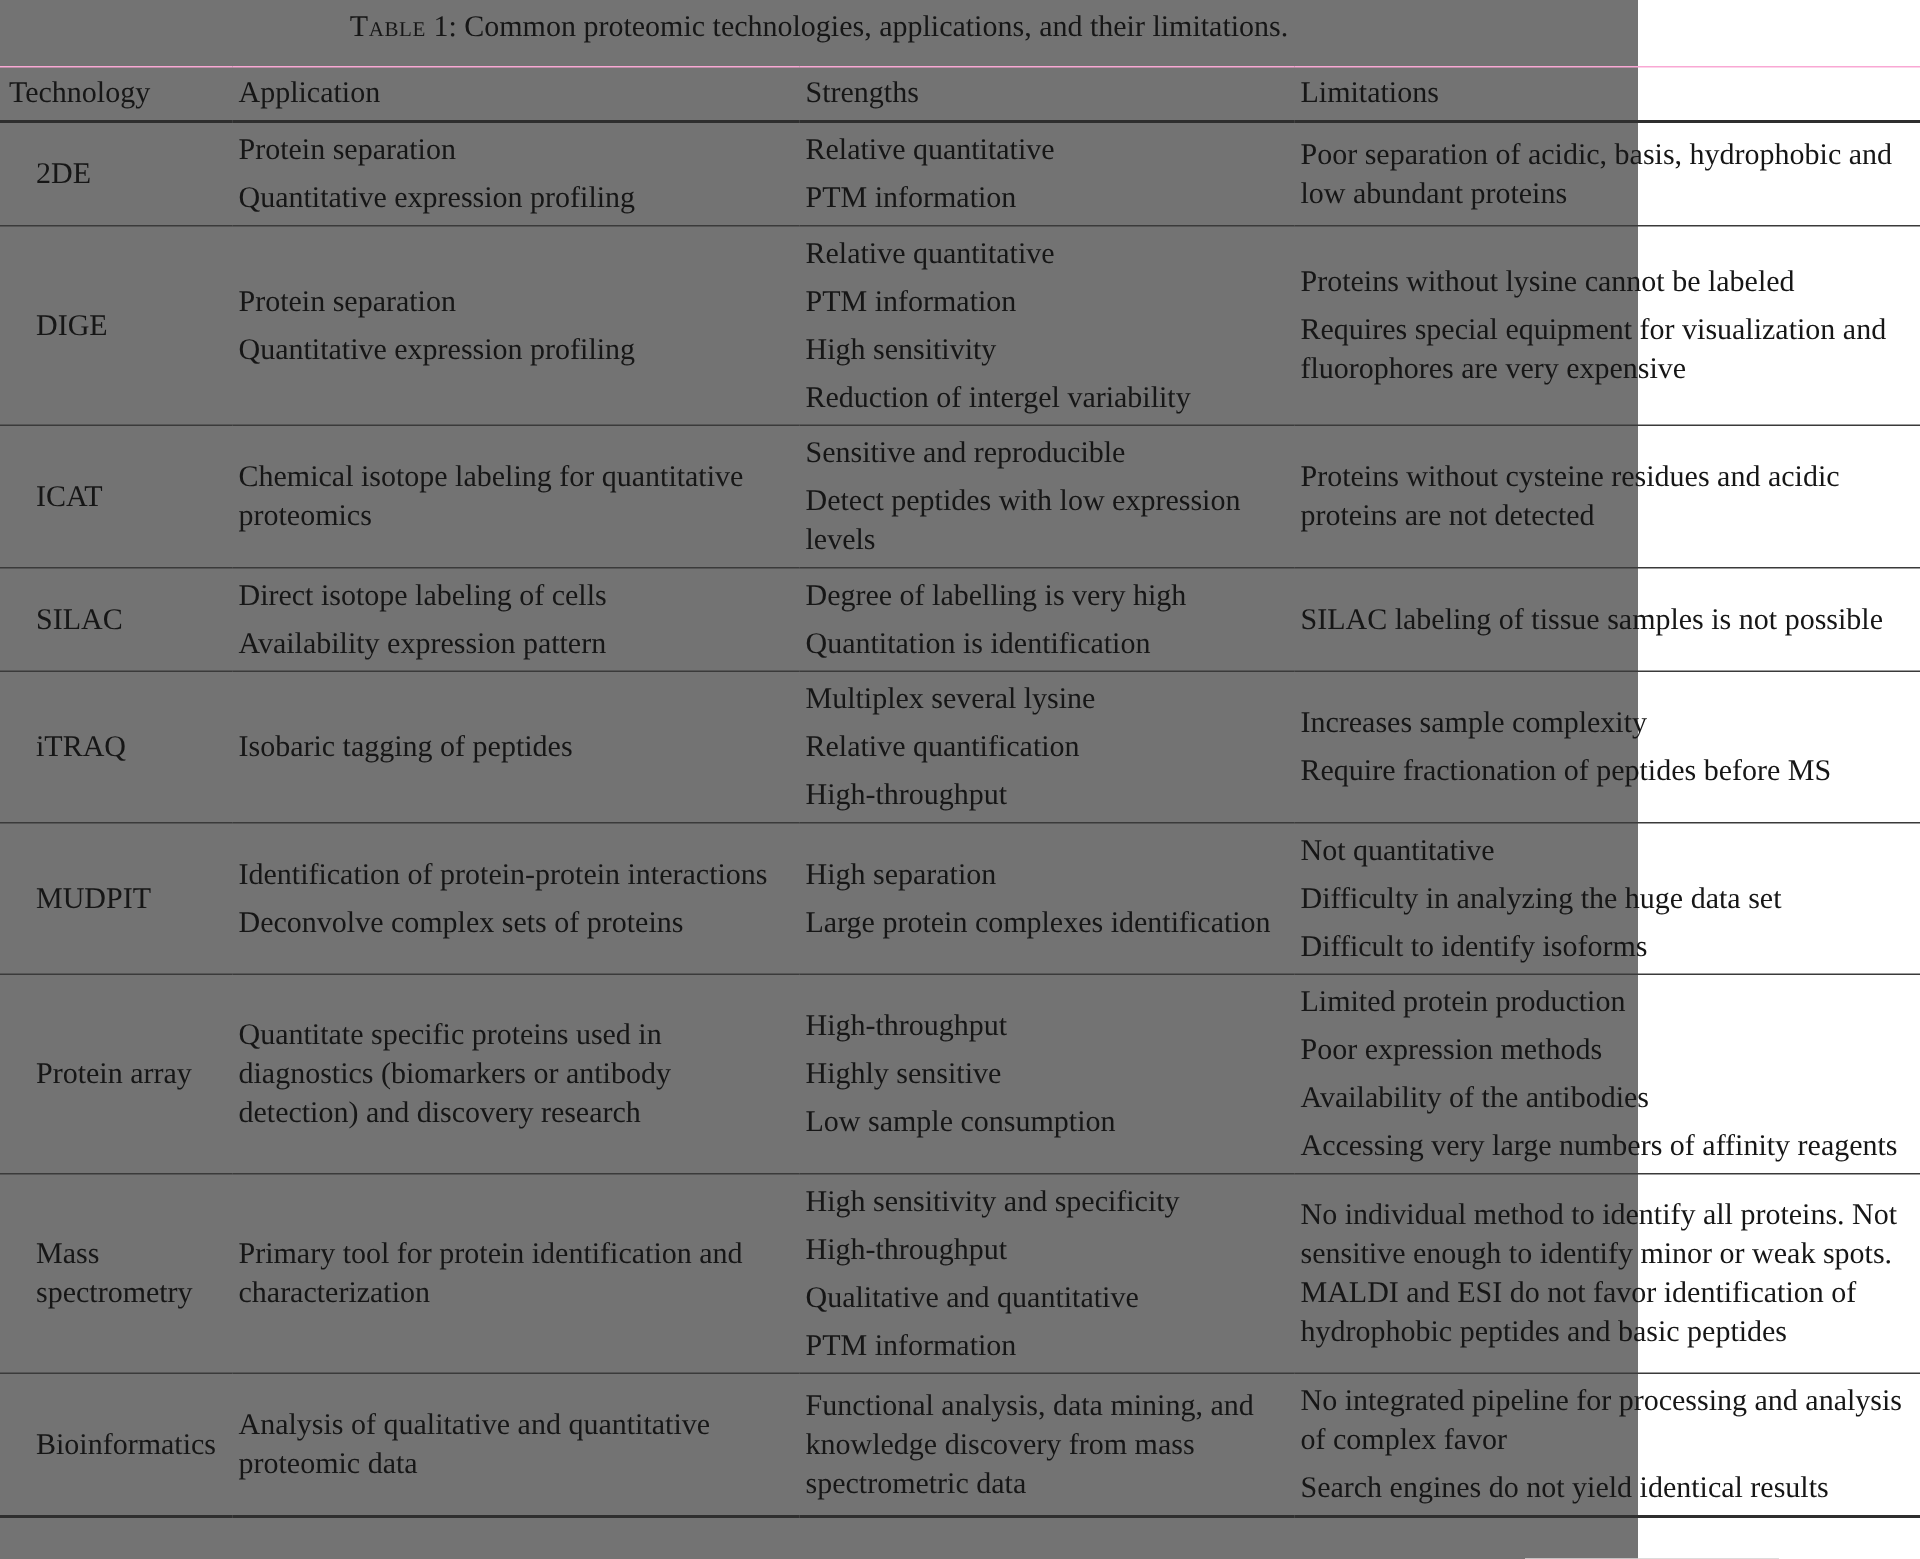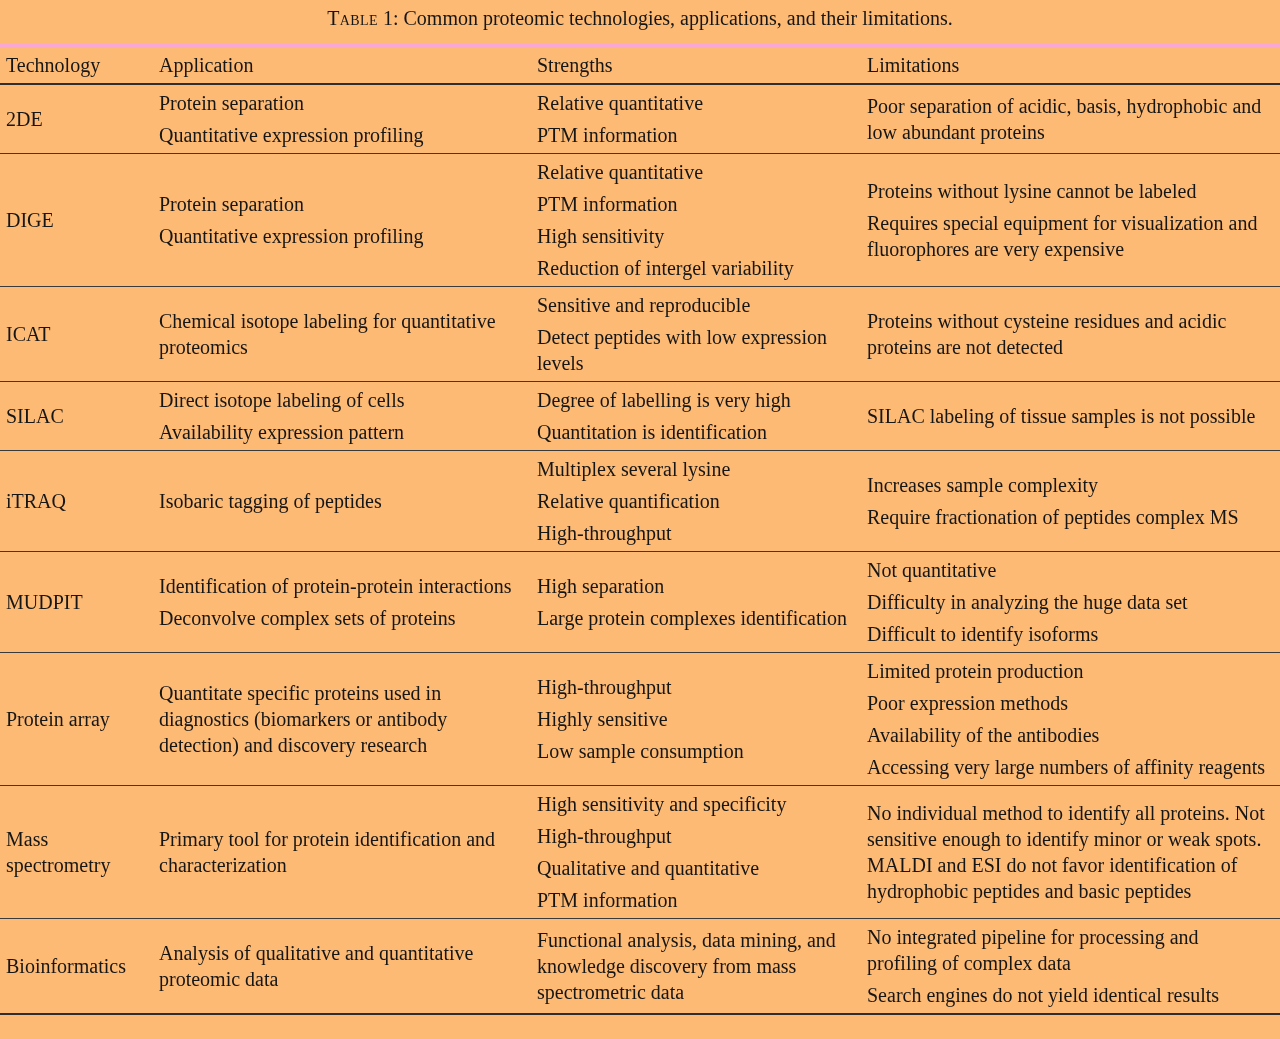--- a/index.html
+++ b/index.html
@@ -4,61 +4,61 @@
 <style>
   html, body {
     margin: 0;
     padding: 0;
     background: #ffffff;
     color: #161616;
     font-family: "Liberation Serif", "DejaVu Serif", serif;
     font-size: 20px;
   }
   .page {
-    width: 1280px;
+    width: 1092px;
     min-height: 1039px;
     box-sizing: border-box;
     padding-top: 5px;
-    background: #fdba74;
+    background: #737373;
   }
   .caption {
     text-align: center;
     margin: 0 0 13px 0;
     line-height: 26px;
     white-space: nowrap;
   }
   .caption .smallcaps {
     font-variant: small-caps;
     letter-spacing: 0.4px;
   }
   table.proteomics {
     width: 1280px;
     border-collapse: collapse;
     table-layout: fixed;
-    border-top: 4px solid #f9a8d4;
+    border-top: 1px solid #f9a8d4;
     border-bottom: 2px solid #2e2e2e;
   }
   col.c-tech  { width: 155px; }
   col.c-app   { width: 378px; }
   col.c-str   { width: 330px; }
   col.c-lim   { width: 417px; }
   thead th {
     text-align: left;
     font-weight: normal;
     border-bottom: 2px solid #2e2e2e;
     padding: 4px 6px 5px 4px;
     line-height: 26px;
   }
   thead th:first-child { padding-left: 6px; }
   tbody td {
     border-bottom: 1.5px solid #3a3a3a;
     vertical-align: middle;
     padding: 5px 8px 5px 4px;
   }
-  tbody td:first-child { padding-left: 6px; margin-top: 40px; }
+  tbody td:first-child { padding-left: 24px; margin-top: 40px; }
   tbody tr:last-child td { border-bottom: none; }
   p.cell-line {
     margin: 0;
     line-height: 26px;
   }
   p.cell-line + p.cell-line {
     margin-top: 6px;
   }
 </style>
 </head>
@@ -158,21 +158,21 @@
           <td>
             <p class="cell-line">Isobaric tagging of peptides</p>
           </td>
           <td>
             <p class="cell-line">Multiplex several lysine</p>
             <p class="cell-line">Relative quantification</p>
             <p class="cell-line">High-throughput</p>
           </td>
           <td>
             <p class="cell-line">Increases sample complexity</p>
-            <p class="cell-line">Require fractionation of peptides complex MS</p>
+            <p class="cell-line">Require fractionation of peptides before MS</p>
           </td>
         </tr>
         <tr>
           <td>
             <p class="cell-line">MUDPIT</p>
           </td>
           <td>
             <p class="cell-line">Identification of protein-protein interactions</p>
             <p class="cell-line">Deconvolve complex sets of proteins</p>
           </td>
@@ -226,20 +226,20 @@
           <td>
             <p class="cell-line">Bioinformatics</p>
           </td>
           <td>
             <p class="cell-line">Analysis of qualitative and quantitative proteomic data</p>
           </td>
           <td>
             <p class="cell-line">Functional analysis, data mining, and knowledge discovery from mass spectrometric data</p>
           </td>
           <td>
-            <p class="cell-line">No integrated pipeline for processing and profiling of complex data</p>
+            <p class="cell-line">No integrated pipeline for processing and analysis of complex favor</p>
             <p class="cell-line">Search engines do not yield identical results</p>
           </td>
         </tr>
       </tbody>
   </table>
 
 </div>
 
 </body></html>

